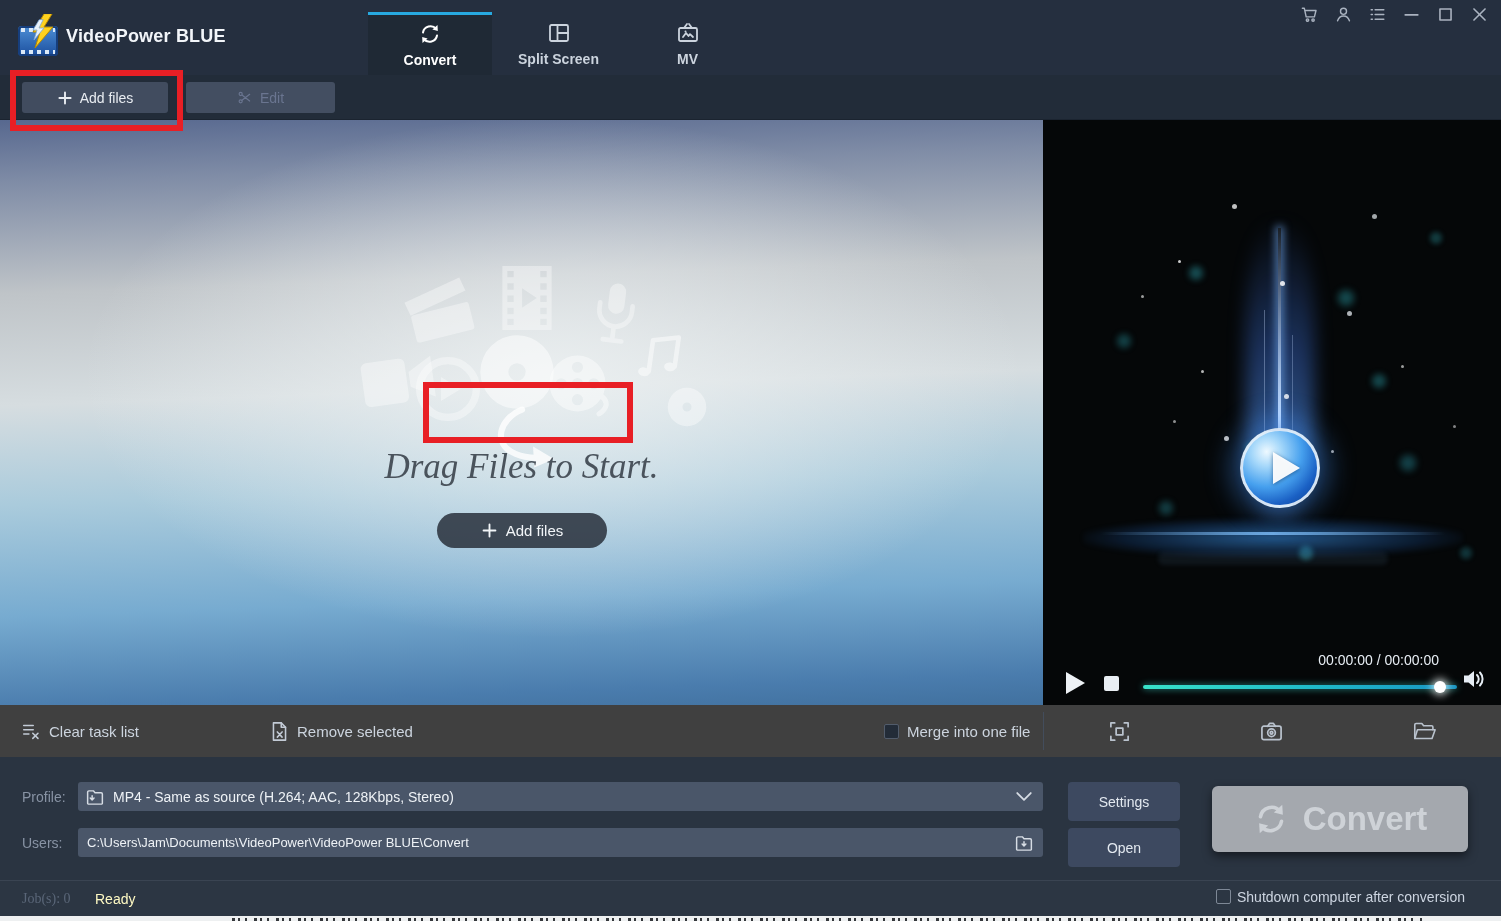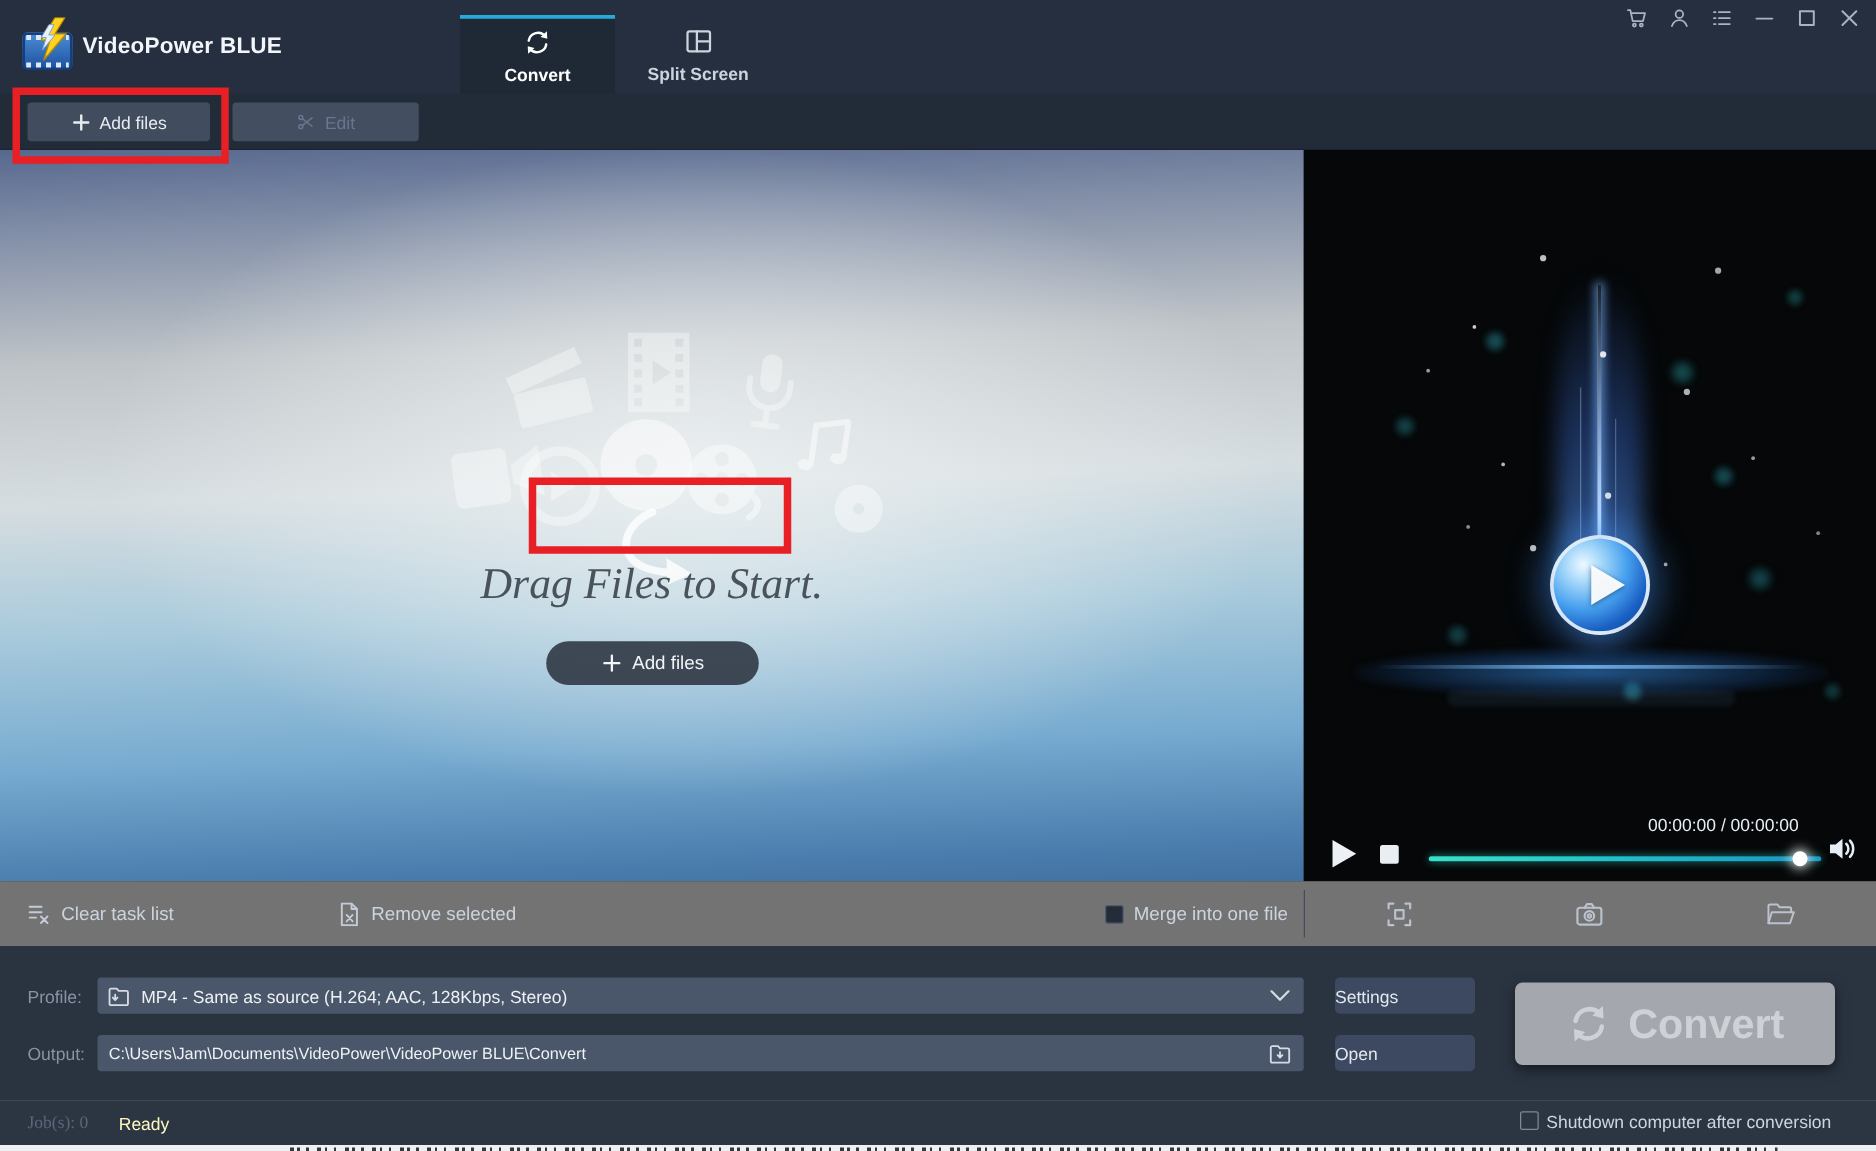--- a/index.html
+++ b/index.html
@@ -95,43 +95,43 @@
   .stop-ctl { position:absolute; left:61px; top:556px; width:15px; height:15px; background:#e9eef3; border-radius:2px; }
   .track { position:absolute; left:100px; top:561px; width:314px; height:12px; }
   .track .bar { position:absolute; left:0; top:4px; width:100%; height:4px; border-radius:2px;
     background:linear-gradient(90deg,#38e2c9,#1fb9c9 55%,#1895c2); box-shadow:0 0 7px rgba(60,220,210,.65); }
   .track .handle { position:absolute; left:291px; top:0; width:12px; height:12px; border-radius:50%;
     background:#ffffff; box-shadow:0 0 9px 2px rgba(255,255,255,.8); }
   .vol-icon { position:absolute; right:15px; top:548px; width:24px; height:22px; }
   .vol-icon svg { width:24px; height:22px; }
 
   
-  .taskbar { position:absolute; left:0; top:705px; width:1501px; height:52px; background:#737373; }
+  .taskbar { position:absolute; left:0; top:705px; width:1501px; height:52px; background:#404040; }
   .taskbar .vdiv { position:absolute; left:1043px; top:7px; width:1px; height:38px; background:#434d5c; }
   .tb-item { position:absolute; top:0; height:52px; display:flex; align-items:center; gap:8px; color:#ccd4de; font-size:15px; }
   .tb-item svg { width:19px; height:19px; stroke:#c3cbd6; }
   .tb-clear { left:22px; } .tb-remove { left:270px; } .tb-merge { left:884px; }
   .checkbox { width:15px; height:15px; border:1px solid #525c6b; background:#232c38; border-radius:2px; display:inline-block; }
   .pv-tools { position:absolute; left:1043px; top:0; width:458px; height:52px; display:flex; align-items:center; justify-content:space-around; }
   .pv-tools svg { width:23px; height:23px; stroke:#b9c2cd; }
 
   
   .settings { position:absolute; left:0; top:757px; width:1501px; height:123px; background:#2a3441; }
   .fld-label { position:absolute; font-size:14px; color:#8893a4; }
   .lab-profile { left:22px; top:32px; } .lab-output { left:22px; top:78px; }
   .fld { position:absolute; left:78px; width:965px; height:29px; background:#4a5669; border-radius:3px;
     display:flex; align-items:center; color:#eef2f6; font-size:14px; }
   .fld-profile { top:25px; } .fld-output { top:71px; font-size:13px; }
   .fld svg { width:18px; height:18px; stroke:#d6dce4; flex:none; }
   .fld .lead-ic { margin:0 9px 0 8px; }
   .fld .val { flex:1; white-space:nowrap; overflow:hidden; }
   .fld-output .val { margin-left:9px; }
   .fld .trail-ic { margin:0 10px; }
-  .sm-btn { position:absolute; left:1068px; width:112px; height:29px; background:#3d4960; border-radius:4px;
-    color:#e2e8ef; font-size:14px; display:flex; align-items:center; justify-content:flex-start; }
+  .sm-btn { position:absolute; left:1068px; width:112px; height:39px; background:#3d4960; border-radius:4px;
+    color:#e2e8ef; font-size:14px; display:flex; align-items:center; justify-content:center; }
   .btn-settings { top:25px; } .btn-open { top:71px; }
   .btn-convert { position:absolute; left:1212px; top:29px; width:256px; height:66px; background:#a4a8ae; border-radius:6px;
     display:flex; align-items:center; justify-content:center; gap:14px; color:#ced2d7; font-size:33px; font-weight:bold;
     box-shadow:0 4px 10px rgba(0,0,0,.5); }
   .btn-convert svg { width:36px; height:36px; stroke:#ced2d7; }
 
   
   .statusbar { position:absolute; left:0; top:880px; width:1501px; height:36px; background:#2c3643; border-top:1px solid #3a4452; }
   .st-jobs { position:absolute; left:22px; top:10px; font-size:14px; color:#5a6678;font-family:Liberation Serif, serif; }
   .st-ready { position:absolute; left:95px; top:10px; font-size:14px; color:#fef9c3; }
@@ -169,20 +169,29 @@
           <polygon points="4.5,21 4.2,15 9.6,16.4" fill="#ffffff" stroke="none"></polygon>
         </svg>
         <span class="tab-label">Convert</span>
       </div>
       <div class="tab t-split">
         <svg viewBox="0 0 24 24">
           <rect x="3" y="4" width="18" height="16" rx="1.5"></rect>
           <path d="M10.5 4v16M10.5 12H21"></path>
         </svg>
         <span class="tab-label">Split Screen</span>
+      </div>
+      <div class="tab t-mv">
+        <svg viewBox="0 0 24 24">
+          <rect x="3" y="7" width="18" height="13" rx="1.5"></rect>
+          <path d="M8 7l3-4M16 7l-3-4"></path>
+          <path d="M7 16l3-4 2.5 3 1.5-1.8 3 2.8"></path>
+          <circle cx="9.5" cy="10.5" r="1" fill="#ccd4de" stroke="none"></circle>
+        </svg>
+        <span class="tab-label">MV</span>
       </div>
     </div>
 
     <div class="winctl">
       <svg viewBox="0 0 24 24">
         <path d="M3 4h2.4l2.4 11h10.4l2-8H6.2"></path>
         <circle cx="9.5" cy="19" r="1.5"></circle>
           <circle cx="16.5" cy="19" r="1.5"></circle>
       </svg>
       <svg viewBox="0 0 24 24">
@@ -373,21 +382,21 @@
       </svg>
       <span class="val">MP4 - Same as source (H.264; AAC, 128Kbps, Stereo)</span>
       <svg class="trail-ic" viewBox="0 0 16 10">
         <path d="M2 1.5l6 6 6-6" stroke-width="1.6"></path>
       </svg>
     </div>
     <div class="sm-btn btn-settings">
       <span>Settings</span>
     </div>
 
-    <span class="fld-label lab-output">Output:</span>
+    <span class="fld-label lab-output">Users:</span>
     <div class="fld fld-output">
       <span class="val">C:\Users\Jam\Documents\VideoPower\VideoPower BLUE\Convert</span>
       <svg class="trail-ic" viewBox="0 0 22 20">
         <path d="M2 17.5V4a1.5 1.5 0 0 1 1.5-1.5H9l2 2.2h7.5A1.5 1.5 0 0 1 20 6.2v11.3a1.2 1.2 0 0 1-1.2 1.2H3.2A1.2 1.2 0 0 1 2 17.5z"></path>
         <path d="M11 8.5v5M8.7 11.3l2.3 2.4 2.3-2.4"></path>
       </svg>
     </div>
     <div class="sm-btn btn-open">
       <span>Open</span>
     </div>

